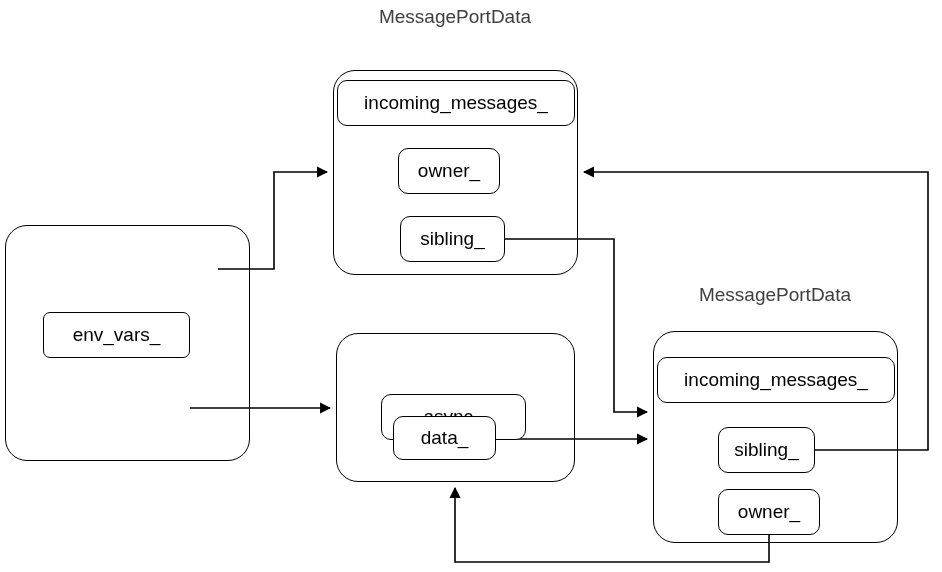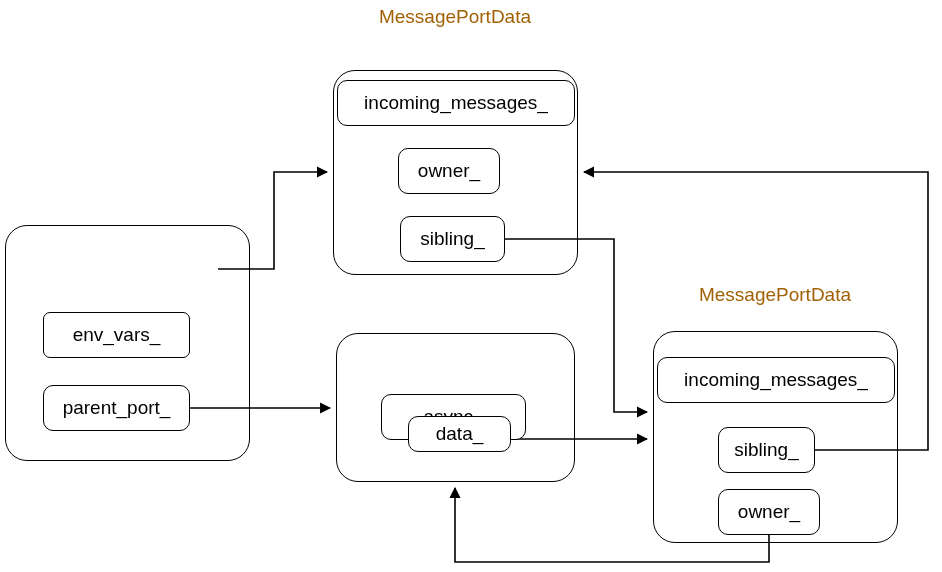--- a/index.html
+++ b/index.html
@@ -22,21 +22,21 @@
     position: absolute;
     left: 0;
     top: 0;
     width: 942px;
     height: 572px;
     pointer-events: none;
   }
   .group-title {
     position: absolute;
     font-size: 19px;
-    color: #a16207;
+    color: #404040;
     text-align: center;
     white-space: nowrap;
     line-height: 1;
   }
   .container-box {
     position: absolute;
     box-sizing: border-box;
     border: 1.6px solid #000000;
     border-radius: 22px;
     background: transparent;
@@ -86,38 +86,37 @@
 
     <path d="M 769 535 L 769 562 L 455 562 L 455 488" fill="none" stroke="#000000" stroke-width="1.6" marker-end="url(#arrow)"></path>
   </svg>
 
 
   <div class="container-box" style="left: 5px; top: 225px; width: 245px; height: 236px;"></div>
 
 
   <div class="field-box" style="left: 43px; top: 312px; width: 147px; height: 46px; border-radius: 7px;">env_vars_</div>
 
-  <div class="field-box" style="left: 43px; top: 385px; width: 147px; height: 46px;">parent_port_</div>
 
   <div class="group-title" style="left: 355px; top: 7px; width: 200px;">MessagePortData</div>
 
   <div class="container-box" style="left: 333px; top: 70px; width: 245px; height: 205px;"></div>
 
   <div class="field-box" style="left: 337px; top: 80px; width: 238px; height: 46px;">incoming_messages_</div>
 
   <div class="field-box" style="left: 398px; top: 148px; width: 102px; height: 46px;">owner_</div>
 
   <div class="field-box" style="left: 400px; top: 216px; width: 105px; height: 46px;">sibling_</div>
 
 
   <div class="container-box" style="left: 336px; top: 333px; width: 239px; height: 149px;"></div>
 
   <div class="field-box" style="left: 381px; top: 351px; width: 145px; height: 46px; margin-top: 43px;">async_</div>
 
-  <div class="field-box" style="left: 408px; top: 416px; width: 103px; height: 36px;">data_</div>
+  <div class="field-box" style="left: 393px; top: 416px; width: 103px; height: 44px;">data_</div>
 
   <div class="group-title" style="left: 675px; top: 285px; width: 200px;">MessagePortData</div>
 
   <div class="container-box" style="left: 653px; top: 331px; width: 245px; height: 212px;"></div>
 
   <div class="field-box" style="left: 657px; top: 357px; width: 238px; height: 46px;">incoming_messages_</div>
 
   <div class="field-box" style="left: 718px; top: 427px; width: 97px; height: 46px;">sibling_</div>
 
   <div class="field-box" style="left: 718px; top: 489px; width: 102px; height: 46px;">owner_</div>

